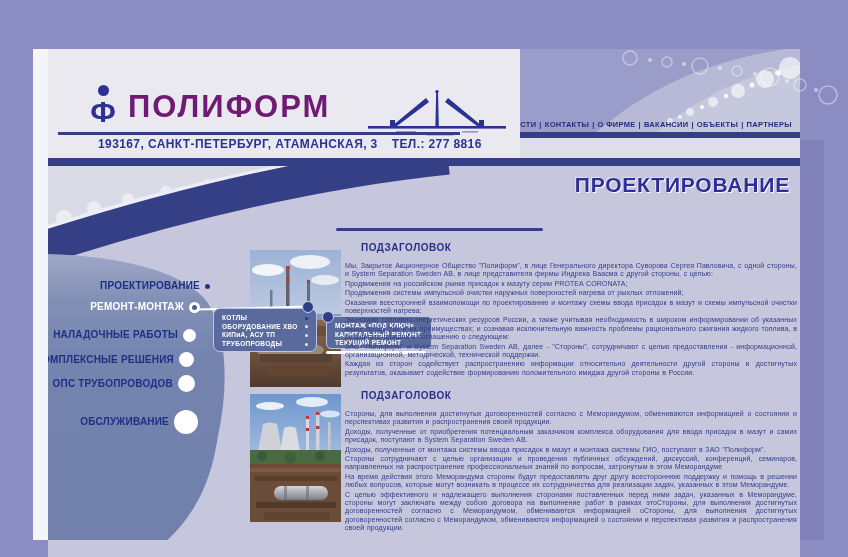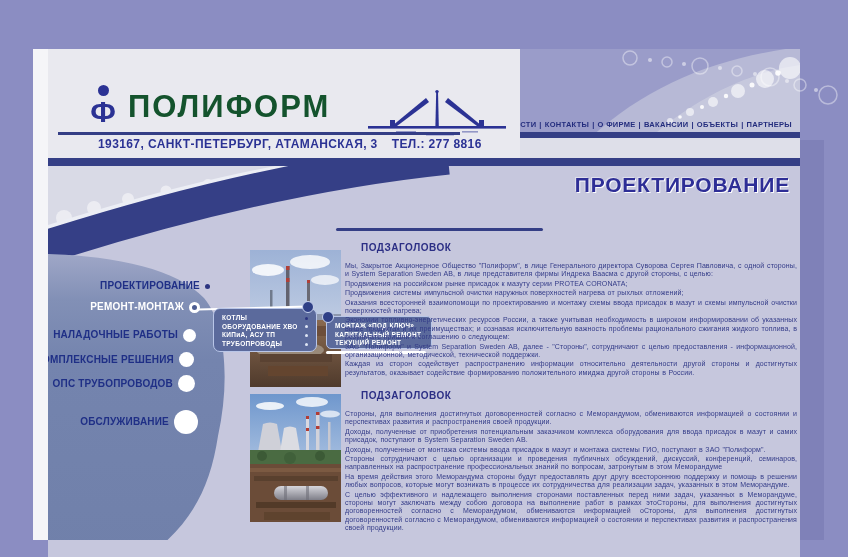--- a/index.html
+++ b/index.html
@@ -8,21 +8,21 @@
   #stage *{box-sizing:border-box;}
   .abs{position:absolute;}
 
   
   .white-sliver{left:33px;top:49px;width:15px;height:491px;background:#f5f5f8;}
   .right-strip{left:800px;top:140px;width:24px;height:400px;background:#7f81b8;}
 
   
   .header-left{left:48px;top:49px;width:472px;height:117px;background:#e9e9ef;}
   .logo-row{position:absolute;left:38px;top:36px;display:flex;align-items:flex-start;gap:8px;cursor:pointer;}
-  .wordmark{font-size:31px;font-weight:bold;color:#14532d;letter-spacing:2px;line-height:44px;}
+  .wordmark{font-size:31px;font-weight:bold;color:#701a75;letter-spacing:2px;line-height:44px;}
   .logo-glyph{display:flex;flex-direction:column;align-items:center;width:34px;}
   .logo-head{width:11px;height:11px;border-radius:50%;background:#2b3294;}
   .logo-body{font-size:30px;font-weight:bold;color:#2b3294;line-height:30px;margin-top:1px;}
   .logo-rule{position:absolute;left:10px;top:83px;width:402px;height:3px;background:#343e85;}
   .address-row{position:absolute;left:50px;top:88px;font-size:12px;font-weight:bold;color:#2b3294;letter-spacing:.4px;white-space:nowrap;}
   .address-row .gap{display:inline-block;width:14px;}
   .hl-bottom{position:absolute;left:0;bottom:0;width:100%;height:8px;background:#343e85;}
   .bridge{position:absolute;left:316px;top:40px;}
 
   

